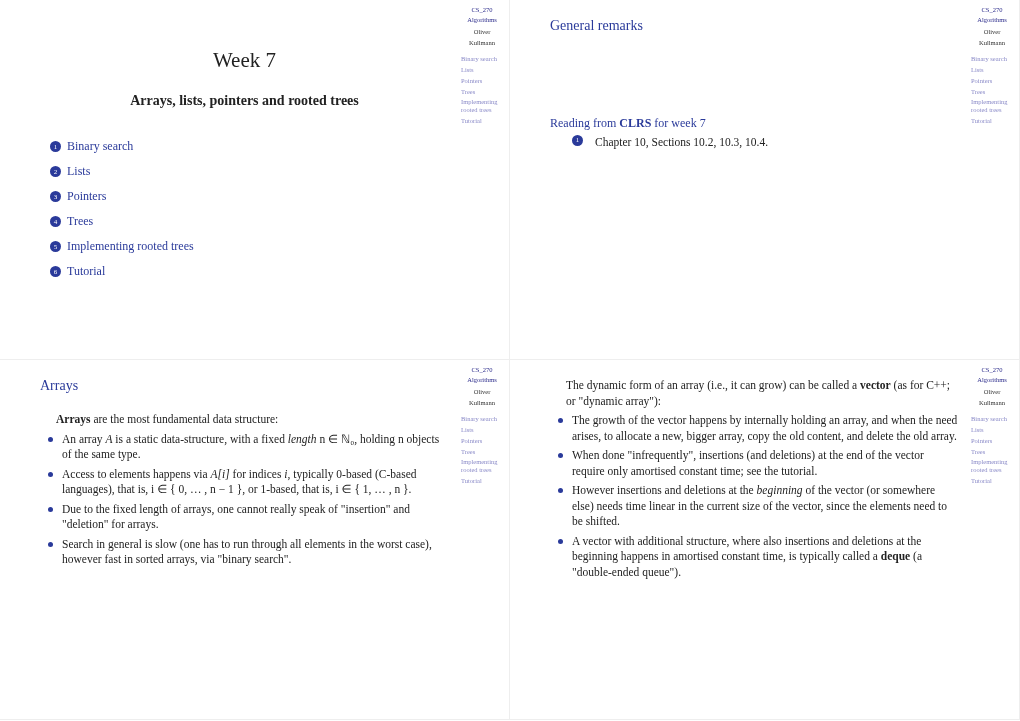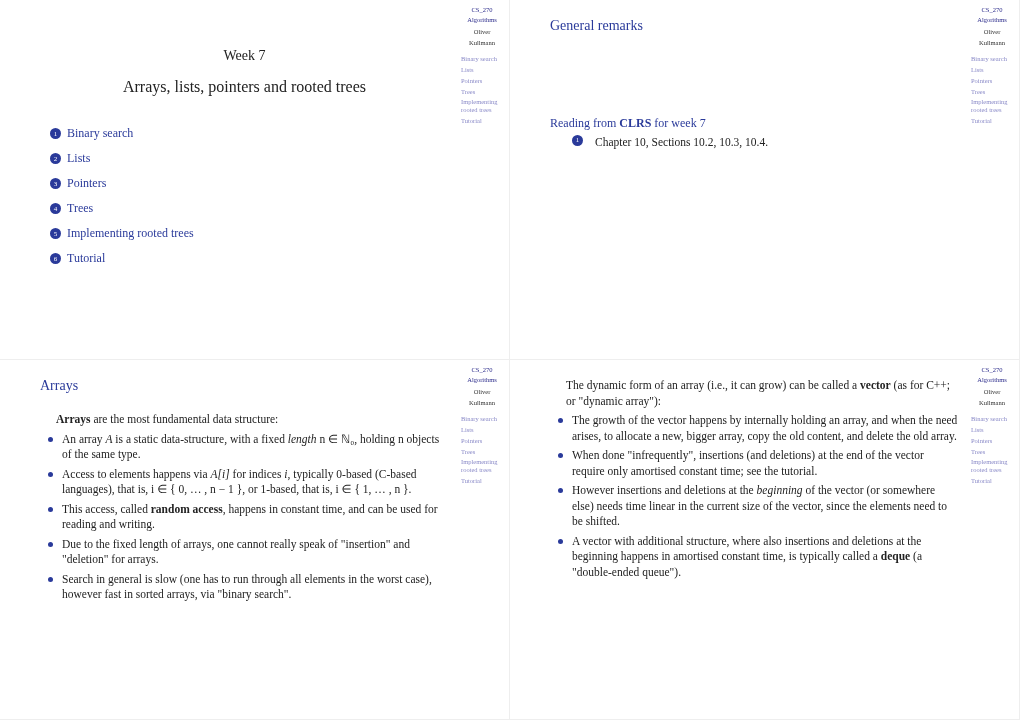--- a/index.html
+++ b/index.html
@@ -37,22 +37,22 @@
   }
   .sidebar .course { color: #2a2a8a; margin-bottom: 2px; }
   .sidebar .author { color: #333; margin: 4px 0 8px 0; }
   .sidebar .nav-item { color: #8a8ac8; margin: 3px 0; text-align: left; padding-left: 3px; }
   .content {
     padding: 8px 60px 8px 40px;
     font-size: 12px;
     color: #222;
   }
   .title-slide { text-align: center; }
-  .title-slide .wk { font-size: 14px; margin-top: 30px; }
-  .title-slide .sub { font-size: 16px; margin-top: 14px; }
+  .title-slide .wk { font-size: 21px; margin-top: 30px; }
+  .title-slide .sub { font-size: 14px; margin-top: 20px; font-weight: bold; }
   .toc { text-align: left; margin-top: 30px; padding-left: 10px; }
   .toc-item { display: flex; align-items: center; margin: 10px 0; font-size: 12px; }
   .bullet-num {
     display: inline-flex;
     width: 11px; height: 11px;
     border-radius: 50%;
     background: #2a3a9a;
     color: #fff;
     font-size: 7px;
     align-items: center;
@@ -174,21 +174,20 @@
       <div class="nav-item">Trees</div>
       <div class="nav-item">Implementing rooted trees</div>
       <div class="nav-item">Tutorial</div>
     </div>
     <div class="content">
       <h2 class="slide-title">Arrays</h2>
       <div class="body-text"><b>Arrays</b> are the most fundamental data structure:</div>
       <ul class="bullets body-text">
         <li><span>An array </span><i class="math">A</i><span> is a static data-structure, with a fixed </span><i>length </i><span>n ∈ ℕ₀, holding n objects of the same type.</span></li>
         <li><span>Access to elements happens via </span><i class="math">A[i]</i><span> for indices </span><i class="math">i</i><span>, typically 0-based (C-based languages), that is, </span><span>i ∈ { 0, … , n − 1 }, or 1-based, that is, i ∈ { 1, … , n }.</span></li>
-        <li>This access, called <b>random access</b>, happens in constant time, and can be used for reading and writing.</li>
         <li>Due to the fixed length of arrays, one cannot really speak of "insertion" and "deletion" for arrays.</li>
         <li>Search in general is slow (one has to run through all elements in the worst case), however fast in sorted arrays, via "binary search".</li>
       </ul>
     </div>
   </div>
 
   <div class="slide">
     <div class="sidebar">
       <div class="course">CS_270</div>
       <div class="course">Algorithms</div>

